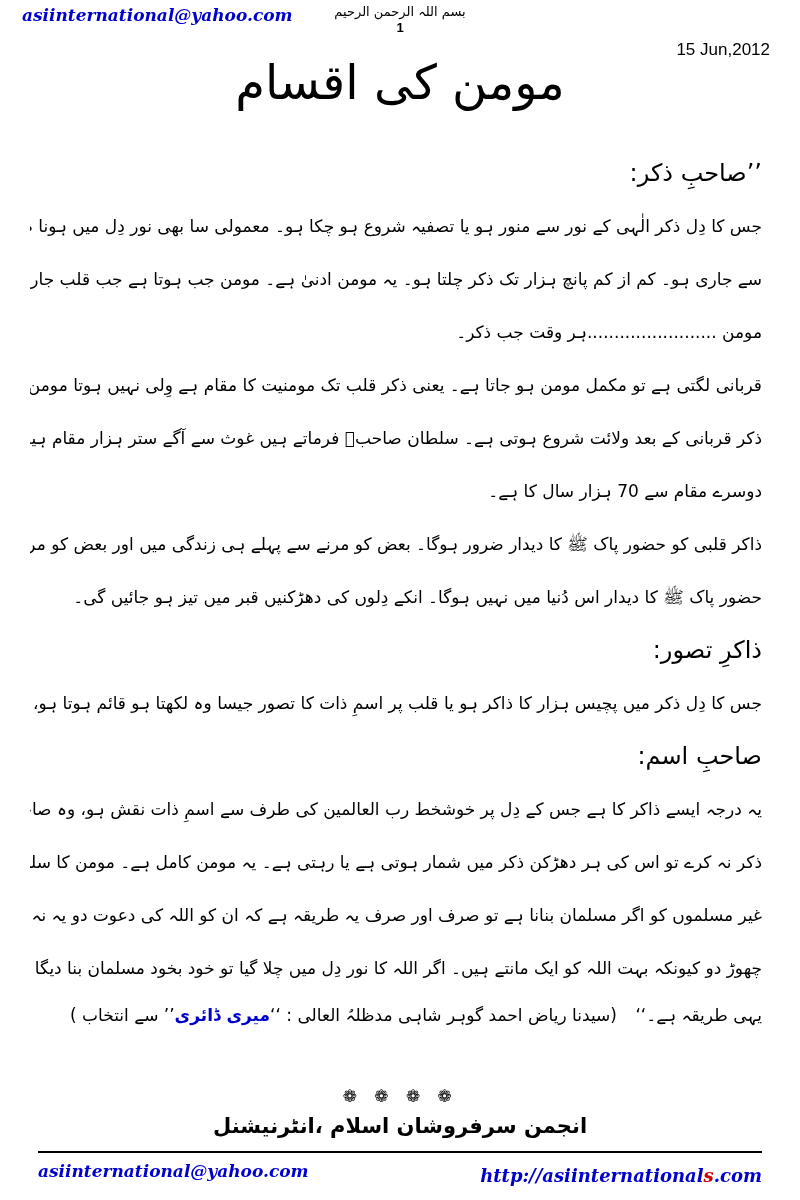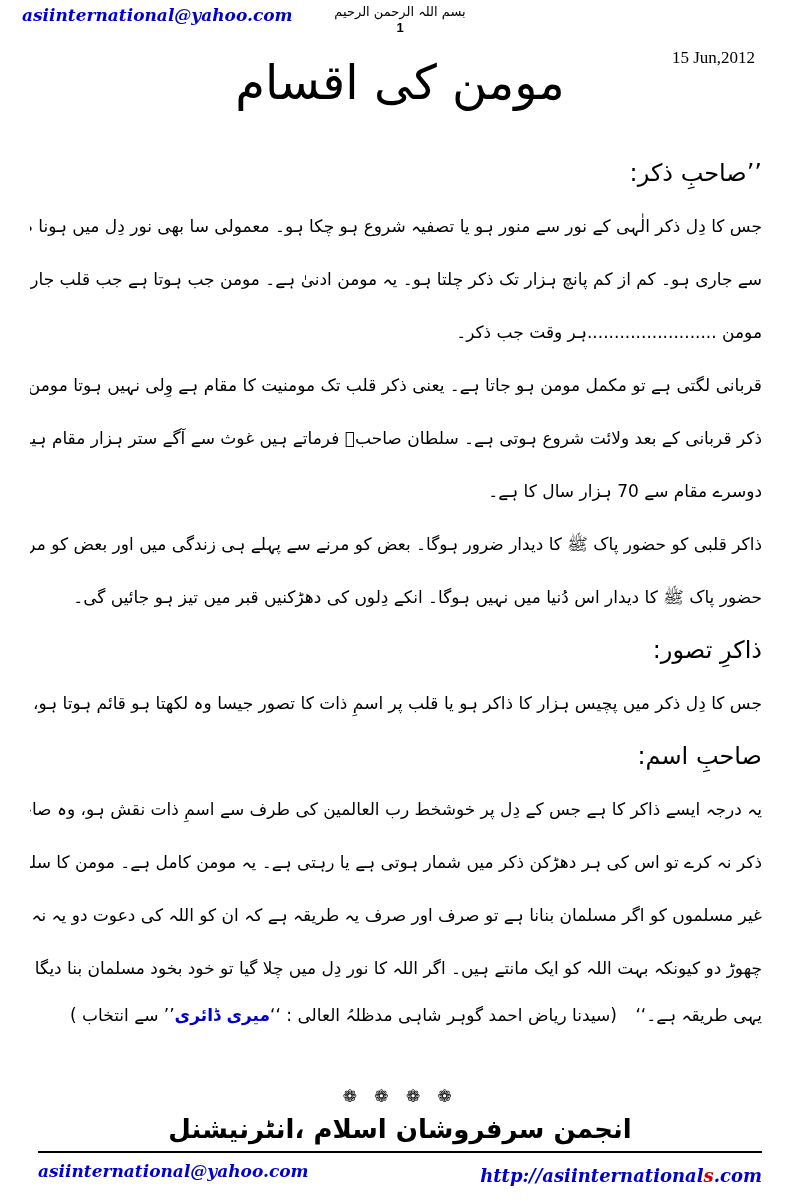--- a/index.html
+++ b/index.html
@@ -7,42 +7,42 @@
         font-family:"DejaVu Sans",sans-serif;color:#000;}
 
   
   .email-top{position:absolute;top:5px;left:22px;
              font-family:"DejaVu Serif",serif;font-style:italic;font-weight:bold;
              font-size:17px;color:#0000cd;white-space:nowrap;}
   .bismillah{position:absolute;top:4px;left:0;width:100%;text-align:center;
              direction:rtl;font-size:13px;}
   .pagenum{position:absolute;top:20px;left:0;width:100%;text-align:center;
            font-size:13px;font-weight:bold;font-family:"Liberation Sans",sans-serif;}
-  .date{position:absolute;top:40px;right:45px;font-size:17px;
-        font-family:Liberation Serif, serif;direction:ltr;margin-top:8px;}
+  .date{position:absolute;top:40px;right:30px;font-size:17px;
+        font-family:Liberation Sans, sans-serif;direction:ltr;}
   .doc-title{position:absolute;top:52px;left:0;width:100%;text-align:center;
              direction:rtl;font-size:48px;line-height:60px;}
 
   
   .body-text{position:absolute;top:147px;left:30px;right:38px;direction:rtl;}
   .ln{height:53px;line-height:53px;white-space:nowrap;overflow:hidden;font-size:17px;}
   .ln.right{text-align:right;}
   .ln.center{}
   .ln.heading{font-size:24px;font-weight:500;}
   .closing-row{height:53px;line-height:40px;display:flex;justify-content:space-between;
                align-items:flex-start;font-size:17px;}
   .closing-right{white-space:nowrap;}
   .closing-attr{white-space:nowrap;padding-left:40px;}
   .attr-highlight{color:#0000cd;font-weight:bold;}
 
   
   .ornaments{position:absolute;top:1086px;left:0;width:100%;text-align:center;
              font-size:17px;letter-spacing:6px;}
   .org-title{position:absolute;top:1114px;left:0;width:100%;text-align:center;
-             direction:rtl;font-size:26px;font-weight:bold;}
+             direction:rtl;font-size:21px;font-weight:bold;}
   .footer-rule{position:absolute;top:1151px;left:38px;right:38px;height:0;
                border-top:2px solid #000;}
   .footer-row{position:absolute;top:1156px;left:38px;right:38px;height:30px;
               display:flex;justify-content:space-between;align-items:center;}
   .footer-email{font-family:"DejaVu Serif",serif;font-style:italic;font-weight:bold;
                 font-size:17px;color:#0000cd;white-space:nowrap;}
   .footer-url{font-family:"DejaVu Serif",serif;font-style:italic;font-weight:bold;
               font-size:18px;color:#0000cd;white-space:nowrap;direction:ltr;margin-top:9px;}
   .url-red{color:#cc0000;}
 </style>

